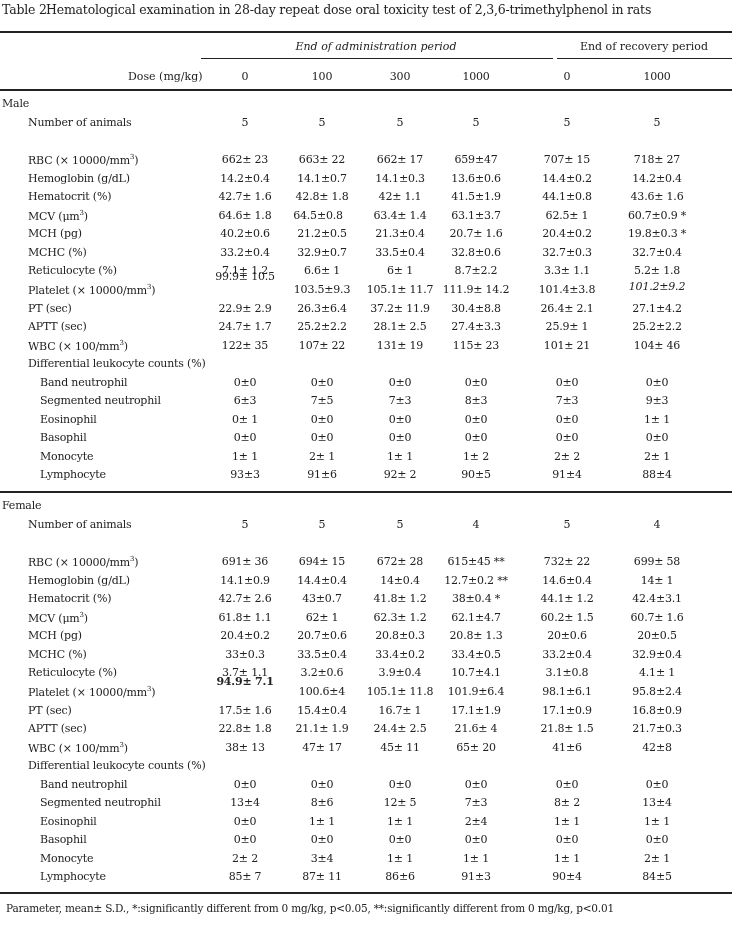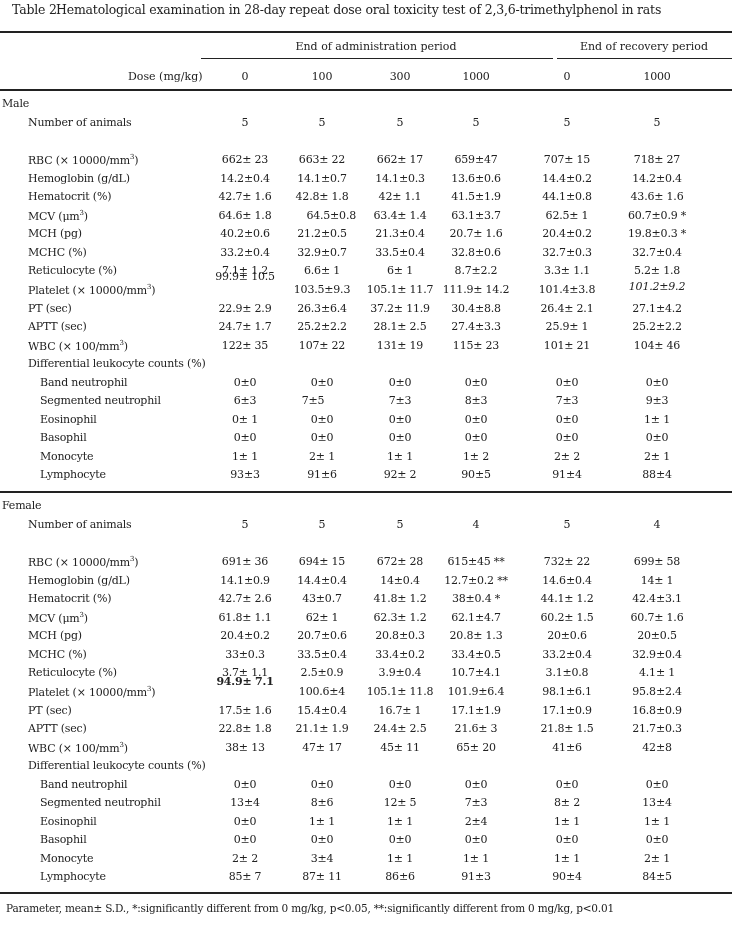--- a/index.html
+++ b/index.html
@@ -5,21 +5,21 @@
     html, body { margin: 0; padding: 0; background: #ffffff; }
     body {
       width: 732px; height: 947px; overflow: hidden; position: relative;
       font-family: "DejaVu Serif", "Liberation Serif", serif;
       color: #222222; font-size: 11px;
     }
     .caption {
       position: absolute; left: 0; top: 2px; width: 732px;
       font-size: 12.5px; letter-spacing: -0.2px; white-space: nowrap;
     }
-    .caption .lbl { display: inline-block; width: 36px; padding-left: 12px; margin-right: 8px; }
+    .caption .lbl { display: inline-block; width: 36px; padding-left: 2px; margin-right: 8px; }
     .rule { position: absolute; left: 0; width: 732px; background: #222; }
     .rule.thick { height: 2px; }
     .subrule { position: absolute; height: 1px; background: #222; }
     .grp { position: absolute; text-align: center; white-space: nowrap; font-size: 11px; }
     .dosehdr { position: absolute; white-space: nowrap; font-size: 11px; text-align: center; }
     .cell {
       position: absolute; white-space: nowrap; text-align: center; font-size: 11px; letter-spacing: -0.2px;
     }
     .lab { position: absolute; white-space: nowrap; font-size: 11px; letter-spacing: -0.2px; }
     .sup { font-size: 7px; vertical-align: 5px; }
@@ -27,21 +27,21 @@
   </style>
 </head>
 <body>
 
 <div class="caption">
   <span class="lbl">Table 2</span><span>Hematological examination in 28-day repeat dose oral toxicity test of 2,3,6-trimethylphenol in rats</span>
 </div>
 
 <div class="rule thick" style="top:31px;"></div>
 
-<div class="grp" style="left:200px;width:352px;top:40px;">End of administration period</div>
+<div class="grp" style="left:200px;width:352px;top:40px;font-style:italic;">End of administration period</div>
 <div class="grp" style="left:556px;width:176px;top:40px;">End of recovery period</div>
 <div class="subrule" style="left:201px;width:352px;top:58px;"></div>
 <div class="subrule" style="left:557px;width:175px;top:58px;"></div>
 
 <div class="dosehdr" style="left:128px;top:70px;">Dose (mg/kg)</div>
 <div id="dose-cells">
     <div class="cell" style="left: 200px; width: 90px; top: 70px;">0</div>
     <div class="cell" style="left: 277px; width: 90px; top: 70px;">100</div>
     <div class="cell" style="left: 355px; width: 90px; top: 70px;">300</div>
     <div class="cell" style="left: 431px; width: 90px; top: 70px;">1000</div>
@@ -76,21 +76,21 @@
     <div class="cell" style="left: 612px; width: 90px; top: 171.65px;">14.2±0.4</div>
     <div class="lab" style="left: 28px; top: 190.2px;"><span>Hematocrit (%)</span></div>
     <div class="cell" style="left: 200px; width: 90px; top: 190.2px;">42.7± 1.6</div>
     <div class="cell" style="left: 277px; width: 90px; top: 190.2px;">42.8± 1.8</div>
     <div class="cell" style="left: 355px; width: 90px; top: 190.2px;">42± 1.1</div>
     <div class="cell" style="left: 431px; width: 90px; top: 190.2px;">41.5±1.9</div>
     <div class="cell" style="left: 522px; width: 90px; top: 190.2px;">44.1±0.8</div>
     <div class="cell" style="left: 612px; width: 90px; top: 190.2px;">43.6± 1.6</div>
     <div class="lab" style="left: 28px; top: 208.75px;"><span>MCV (μm</span><span class="sup">3</span><span>)</span></div>
     <div class="cell" style="left: 200px; width: 90px; top: 208.75px;">64.6± 1.8</div>
-    <div class="cell" style="left: 266px; width: 90px; top: 208.75px; text-align: right;">64.5±0.8</div>
+    <div class="cell" style="left: 273px; width: 90px; top: 208.75px;">64.5±0.8</div>
     <div class="cell" style="left: 355px; width: 90px; top: 208.75px;">63.4± 1.4</div>
     <div class="cell" style="left: 431px; width: 90px; top: 208.75px;">63.1±3.7</div>
     <div class="cell" style="left: 522px; width: 90px; top: 208.75px;">62.5± 1</div>
     <div class="cell" style="left: 612px; width: 90px; top: 208.75px;">60.7±0.9 *</div>
     <div class="lab" style="left: 28px; top: 227.3px;"><span>MCH (pg)</span></div>
     <div class="cell" style="left: 200px; width: 90px; top: 227.3px;">40.2±0.6</div>
     <div class="cell" style="left: 277px; width: 90px; top: 227.3px;">21.2±0.5</div>
     <div class="cell" style="left: 355px; width: 90px; top: 227.3px;">21.3±0.4</div>
     <div class="cell" style="left: 431px; width: 90px; top: 227.3px;">20.7± 1.6</div>
     <div class="cell" style="left: 522px; width: 90px; top: 227.3px;">20.4±0.2</div>
@@ -140,21 +140,21 @@
     <div class="lab" style="left: 28px; top: 357.15px;"><span>Differential leukocyte counts (%)</span></div>
     <div class="lab" style="left: 40px; top: 375.7px;"><span>Band neutrophil</span></div>
     <div class="cell" style="left: 200px; width: 90px; top: 375.7px;">0±0</div>
     <div class="cell" style="left: 277px; width: 90px; top: 375.7px;">0±0</div>
     <div class="cell" style="left: 355px; width: 90px; top: 375.7px;">0±0</div>
     <div class="cell" style="left: 431px; width: 90px; top: 375.7px;">0±0</div>
     <div class="cell" style="left: 522px; width: 90px; top: 375.7px;">0±0</div>
     <div class="cell" style="left: 612px; width: 90px; top: 375.7px;">0±0</div>
     <div class="lab" style="left: 40px; top: 394.25px;"><span>Segmented neutrophil</span></div>
     <div class="cell" style="left: 200px; width: 90px; top: 394.25px;">6±3</div>
-    <div class="cell" style="left: 268px; width: 90px; top: 394.25px;">7±5</div>
+    <div class="cell" style="left: 277px; width: 90px; top: 394.25px;">7±5</div>
     <div class="cell" style="left: 355px; width: 90px; top: 394.25px;">7±3</div>
     <div class="cell" style="left: 431px; width: 90px; top: 394.25px;">8±3</div>
     <div class="cell" style="left: 522px; width: 90px; top: 394.25px;">7±3</div>
     <div class="cell" style="left: 612px; width: 90px; top: 394.25px;">9±3</div>
     <div class="lab" style="left: 40px; top: 412.8px;"><span>Eosinophil</span></div>
     <div class="cell" style="left: 200px; width: 90px; top: 412.8px;">0± 1</div>
     <div class="cell" style="left: 277px; width: 90px; top: 412.8px;">0±0</div>
     <div class="cell" style="left: 355px; width: 90px; top: 412.8px;">0±0</div>
     <div class="cell" style="left: 431px; width: 90px; top: 412.8px;">0±0</div>
     <div class="cell" style="left: 522px; width: 90px; top: 412.8px;">0±0</div>
@@ -225,21 +225,21 @@
     <div class="cell" style="left: 612px; width: 90px; top: 629.3px;">20±0.5</div>
     <div class="lab" style="left: 28px; top: 647.85px;"><span>MCHC (%)</span></div>
     <div class="cell" style="left: 200px; width: 90px; top: 647.85px;">33±0.3</div>
     <div class="cell" style="left: 277px; width: 90px; top: 647.85px;">33.5±0.4</div>
     <div class="cell" style="left: 355px; width: 90px; top: 647.85px;">33.4±0.2</div>
     <div class="cell" style="left: 431px; width: 90px; top: 647.85px;">33.4±0.5</div>
     <div class="cell" style="left: 522px; width: 90px; top: 647.85px;">33.2±0.4</div>
     <div class="cell" style="left: 612px; width: 90px; top: 647.85px;">32.9±0.4</div>
     <div class="lab" style="left: 28px; top: 666.4px;"><span>Reticulocyte (%)</span></div>
     <div class="cell" style="left: 200px; width: 90px; top: 666.4px;">3.7± 1.1</div>
-    <div class="cell" style="left: 277px; width: 90px; top: 666.4px;">2.5±0.9</div>
+    <div class="cell" style="left: 277px; width: 90px; top: 666.4px;">3.2±0.6</div>
     <div class="cell" style="left: 355px; width: 90px; top: 666.4px;">3.9±0.4</div>
     <div class="cell" style="left: 431px; width: 90px; top: 666.4px;">10.7±4.1</div>
     <div class="cell" style="left: 522px; width: 90px; top: 666.4px;">3.1±0.8</div>
     <div class="cell" style="left: 612px; width: 90px; top: 666.4px;">4.1± 1</div>
     <div class="lab" style="left: 28px; top: 684.95px;"><span>Platelet  (× 10000/mm</span><span class="sup">3</span><span>)</span></div>
     <div class="cell" style="left: 200px; width: 90px; top: 675px; font-weight: bold;">94.9± 7.1</div>
     <div class="cell" style="left: 277px; width: 90px; top: 684.95px;">100.6±4</div>
     <div class="cell" style="left: 355px; width: 90px; top: 684.95px;">105.1± 11.8</div>
     <div class="cell" style="left: 431px; width: 90px; top: 684.95px;">101.9±6.4</div>
     <div class="cell" style="left: 522px; width: 90px; top: 684.95px;">98.1±6.1</div>
@@ -248,21 +248,21 @@
     <div class="cell" style="left: 200px; width: 90px; top: 703.5px;">17.5± 1.6</div>
     <div class="cell" style="left: 277px; width: 90px; top: 703.5px;">15.4±0.4</div>
     <div class="cell" style="left: 355px; width: 90px; top: 703.5px;">16.7± 1</div>
     <div class="cell" style="left: 431px; width: 90px; top: 703.5px;">17.1±1.9</div>
     <div class="cell" style="left: 522px; width: 90px; top: 703.5px;">17.1±0.9</div>
     <div class="cell" style="left: 612px; width: 90px; top: 703.5px;">16.8±0.9</div>
     <div class="lab" style="left: 28px; top: 722.05px;"><span>APTT (sec)</span></div>
     <div class="cell" style="left: 200px; width: 90px; top: 722.05px;">22.8± 1.8</div>
     <div class="cell" style="left: 277px; width: 90px; top: 722.05px;">21.1± 1.9</div>
     <div class="cell" style="left: 355px; width: 90px; top: 722.05px;">24.4± 2.5</div>
-    <div class="cell" style="left: 431px; width: 90px; top: 722.05px;">21.6± 3</div>
+    <div class="cell" style="left: 431px; width: 90px; top: 722.05px;">21.6± 4</div>
     <div class="cell" style="left: 522px; width: 90px; top: 722.05px;">21.8± 1.5</div>
     <div class="cell" style="left: 612px; width: 90px; top: 722.05px;">21.7±0.3</div>
     <div class="lab" style="left: 28px; top: 740.6px;"><span>WBC (× 100/mm</span><span class="sup">3</span><span>)</span></div>
     <div class="cell" style="left: 200px; width: 90px; top: 740.6px;">38± 13</div>
     <div class="cell" style="left: 277px; width: 90px; top: 740.6px;">47± 17</div>
     <div class="cell" style="left: 355px; width: 90px; top: 740.6px;">45± 11</div>
     <div class="cell" style="left: 431px; width: 90px; top: 740.6px;">65± 20</div>
     <div class="cell" style="left: 522px; width: 90px; top: 740.6px;">41±6</div>
     <div class="cell" style="left: 612px; width: 90px; top: 740.6px;">42±8</div>
     <div class="lab" style="left: 28px; top: 759.15px;"><span>Differential leukocyte counts (%)</span></div>

